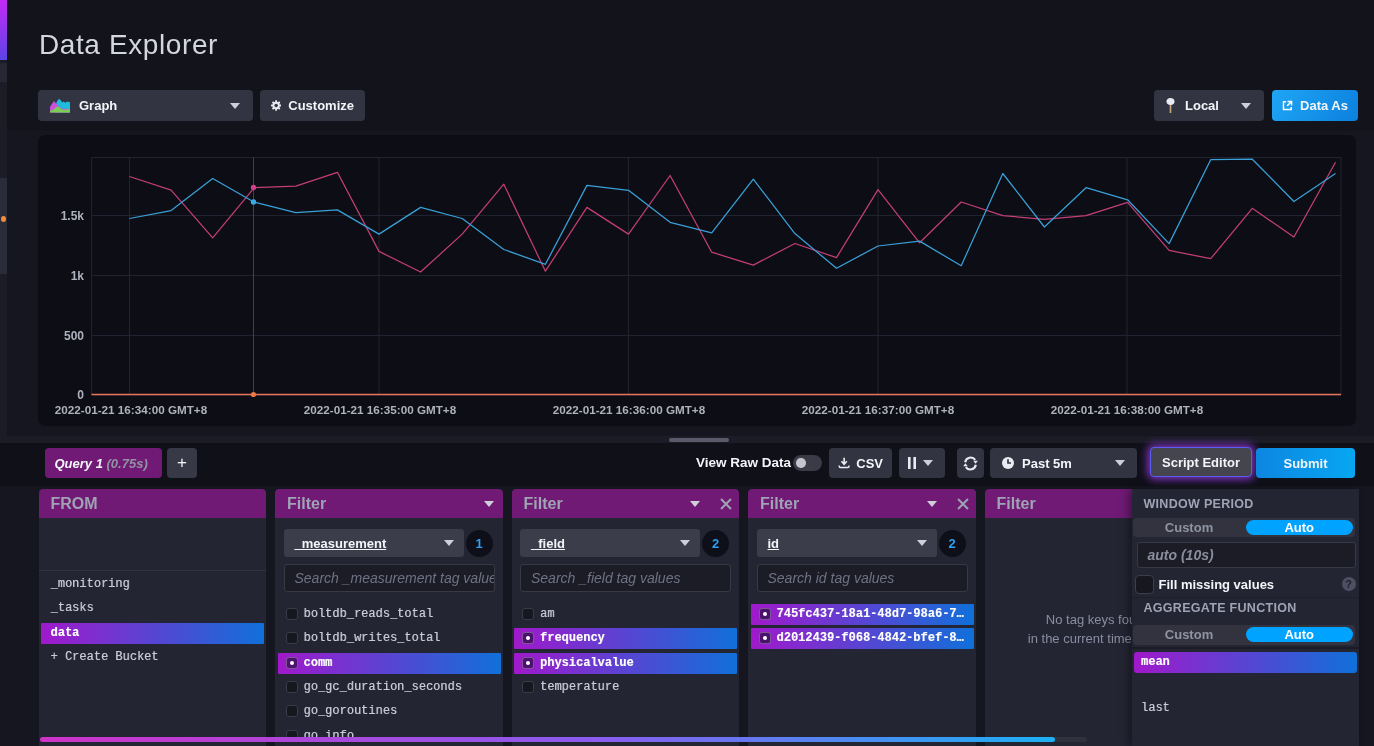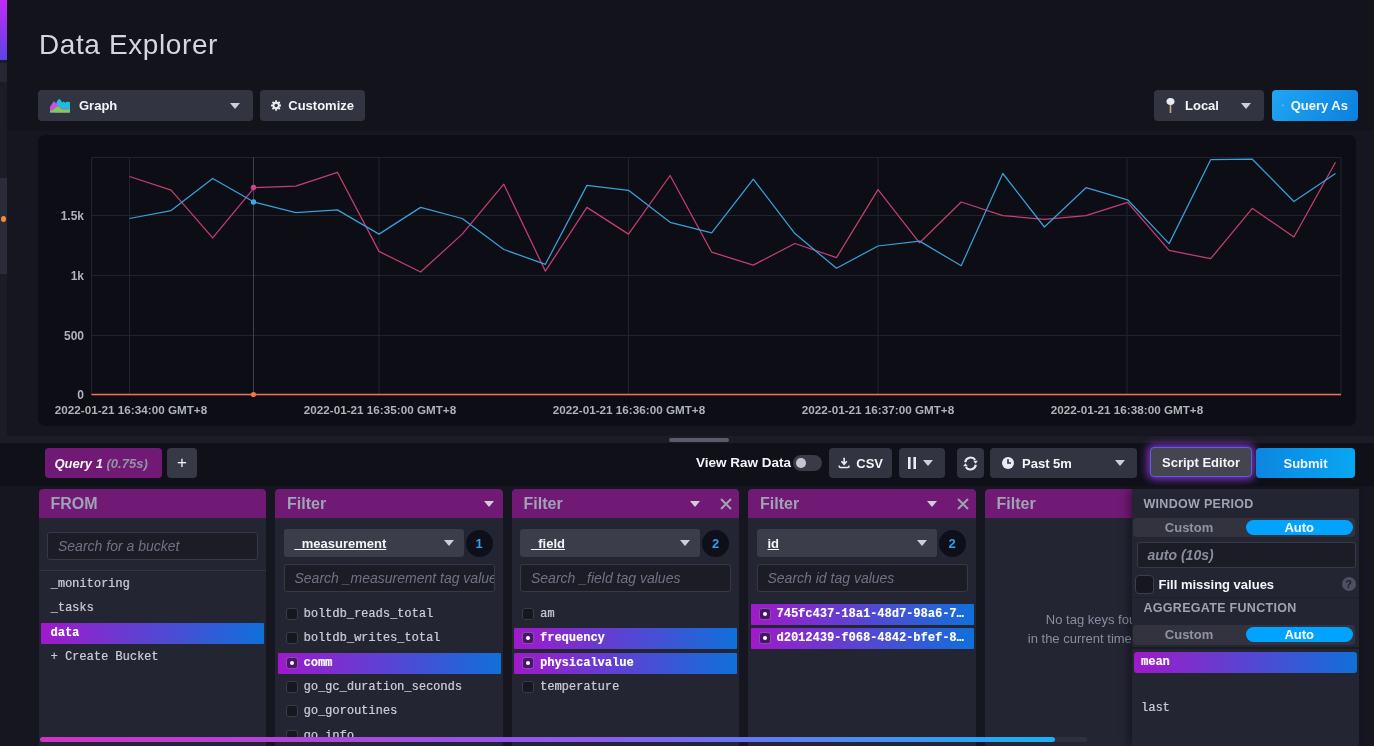--- a/index.html
+++ b/index.html
@@ -86,21 +86,21 @@
       <rect x="3.7" y="7" width="1.6" height="8" fill="#C8A87E"></rect>
     </svg>
     <span>Local</span>
     <div class="caret" style="position:absolute;right:13px;"></div>
   </div>
   <div class="abs btn" style="left:1272px;top:90px;width:86px;height:31px;padding:0 10px;background:linear-gradient(120deg,#1FA6F5,#0C80DE);">
     <svg width="15" height="15" viewBox="0 0 15 15" style="margin-right:7px;">
       <path d="M5.5 2.5 L2 2.5 L2 13 L12.5 13 L12.5 9.5" fill="none" stroke="#fff" stroke-width="2"></path>
       <path d="M7.5 2 L13 2 L13 7.5 M12.6 2.4 L7 8" fill="none" stroke="#fff" stroke-width="2"></path>
     </svg>
-    <span>Query As</span>
+    <span>Data As</span>
   </div>
 
   <div class="abs" style="left:38px;top:135px;width:1318px;height:291px;background:#0D0E15;border-radius:7px;">
     <svg width="1318" height="291" viewBox="0 0 1318 291">
 
       <g stroke="#222330" stroke-width="1">
         <line x1="53.5" y1="22.5" x2="1303" y2="22.5"></line>
         <line x1="53.5" y1="80.5" x2="1303" y2="80.5"></line>
         <line x1="53.5" y1="140.5" x2="1303" y2="140.5"></line>
         <line x1="53.5" y1="200.5" x2="1303" y2="200.5"></line>
@@ -186,21 +186,20 @@
     <span>Past 5m</span>
     <div class="caret" style="position:absolute;right:12px;"></div>
   </div>
   <div class="abs btn" style="left:1150px;top:447px;width:102px;height:30px;background:#44454F;border:1.5px solid #5C5CEE;box-shadow:0 0 9px 2.5px rgba(158,62,238,0.8);justify-content:center;">Script Editor</div>
   <div class="abs btn" style="left:1256px;top:448px;width:99px;height:30px;background:linear-gradient(90deg,#0C86E0,#08A7F2);justify-content:center;">Submit</div>
 
   <div class="abs" style="left:0;top:486px;width:1374px;height:260px;background:#15161F;"></div>
 
   <div class="abs panel" style="left:38.5px;top:489px;width:227.5px;height:257px;overflow:hidden;">
     <div class="phead">FROM</div>
-    <div class="search" style="left:8.5px;top:43px;width:211px;">Search for a bucket</div>
     <div class="abs" style="left:0;top:81px;width:227.5px;height:1px;background:#333442;"></div>
     <div class="row mono" style="top:84.8px;">
         <span style="position:absolute;left:9.5px;top:3px;">_monitoring</span>
       </div>
     <div class="row mono" style="top:109.2px;">
         <span style="position:absolute;left:9.5px;top:3px;">_tasks</span>
       </div>
     <div class="row mono rowsel" style="top:133.6px;font-weight:bold;">
         <span style="position:absolute;left:9.5px;top:3px;">data</span>
       </div>

